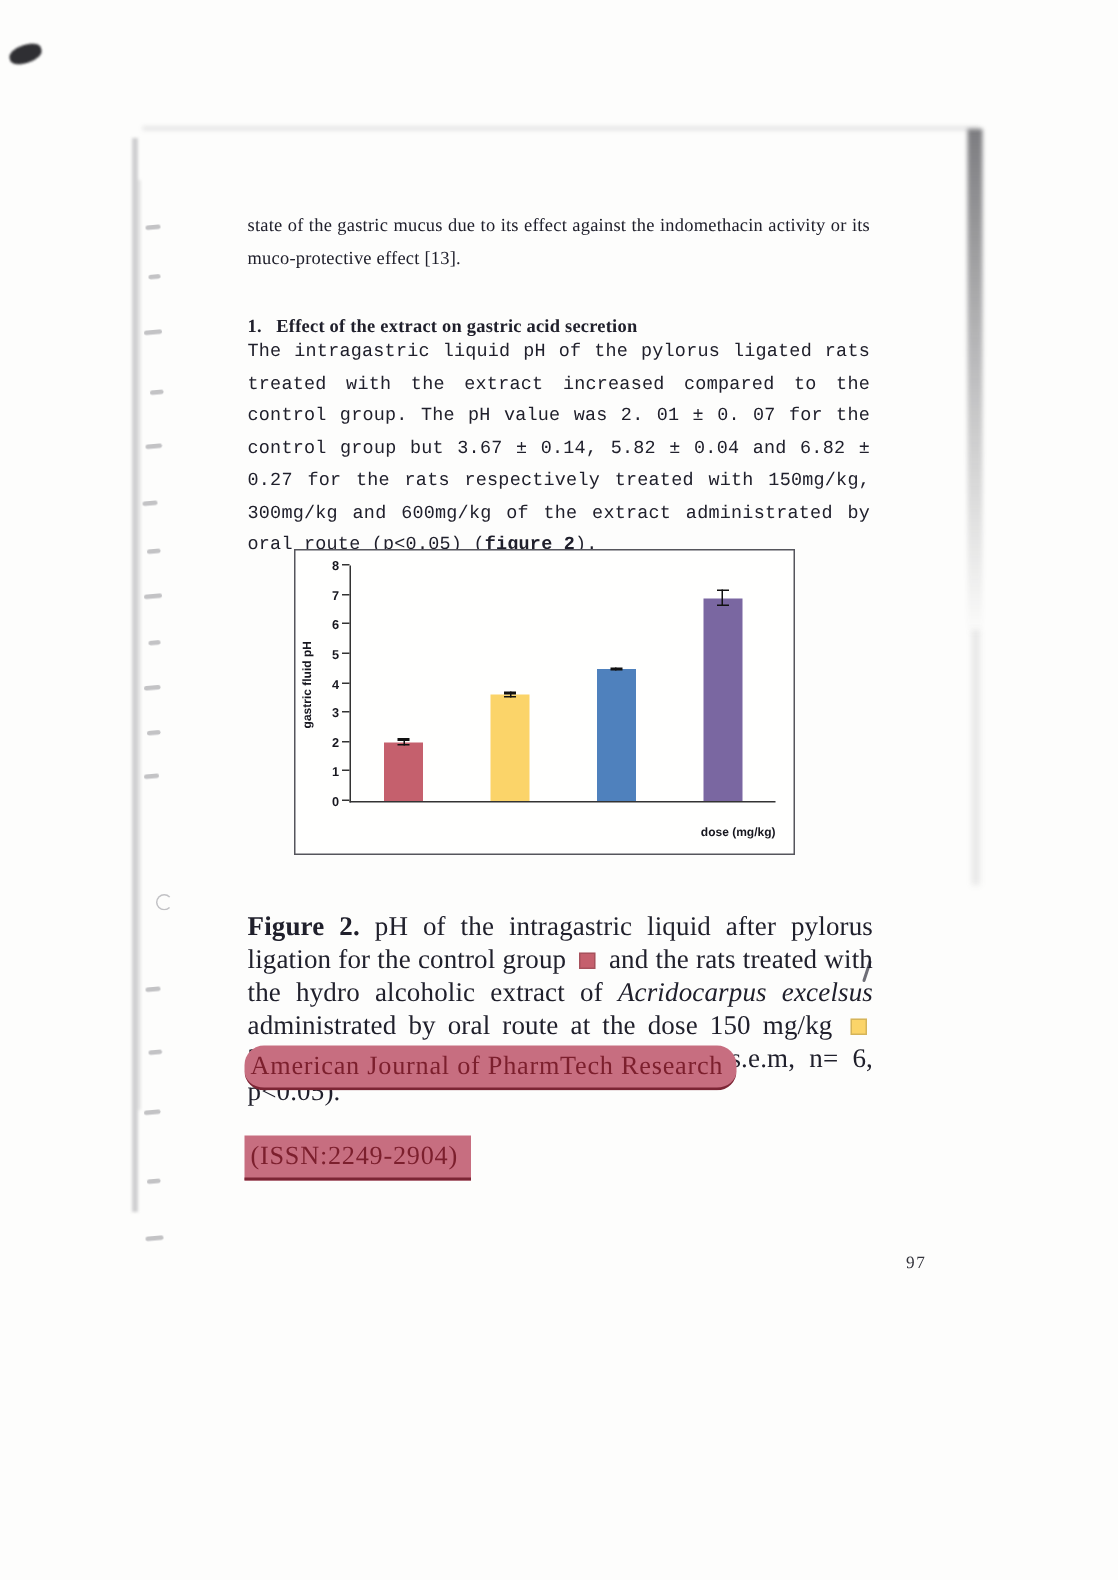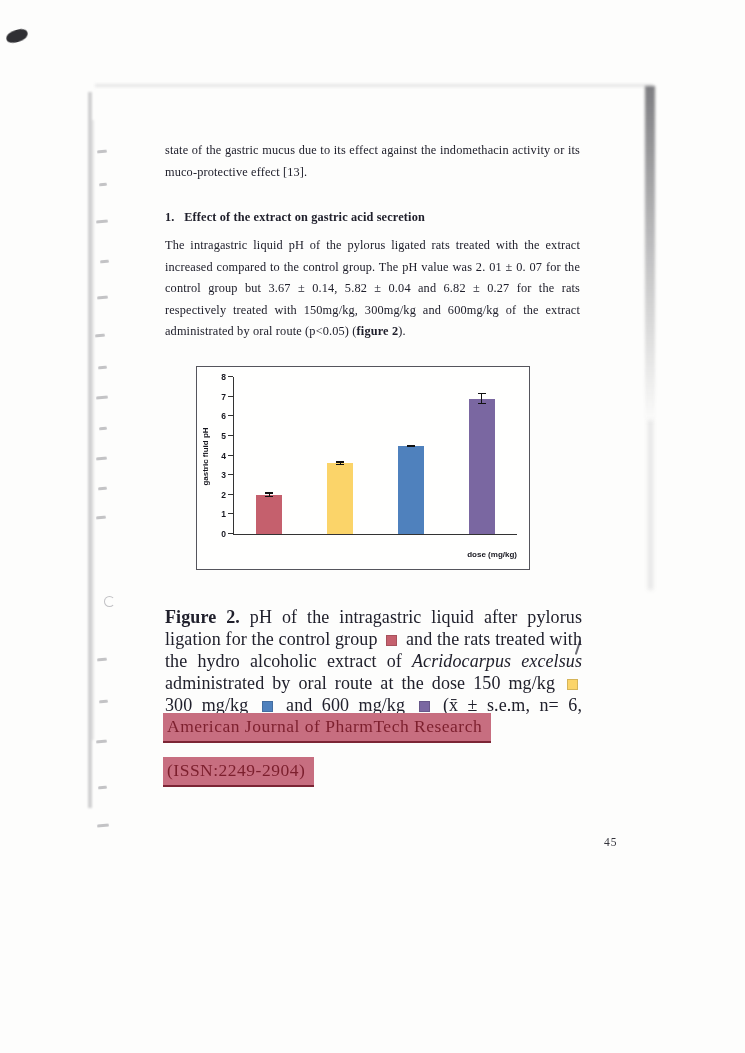--- a/index.html
+++ b/index.html
@@ -26,32 +26,32 @@
   .ring-c { position:absolute; left:104px; top:596px; width:11px; height:11px; border-radius:50%;
     border:1.5px solid rgba(80,80,92,.35); border-right-color:transparent; }
   .slash-mark { position:absolute; left:577px; top:640px; width:2px; height:15px;
     background:#4a4a55; transform:rotate(18deg); border-radius:2px; opacity:.8; }
   
   .body-text { position:absolute; left:165px; width:415px; font-size:12.3px; line-height:21.5px;
     text-align:justify; letter-spacing:.15px; }
   .para1 { top:140px; }
   .heading { position:absolute; left:165px; top:210px; width:415px; font-size:12.3px;
     font-weight:bold; white-space:pre-wrap; letter-spacing:.15px; }
-  .para2 { top:235px; }
+  .para2 { top:224px;font-family:Liberation Mono, monospace; }
   .para3 { top:298px; }
   .caption { position:absolute; left:165px; top:606px; width:417px; font-size:18px;
     line-height:22px; text-align:justify; letter-spacing:.1px; }
   .swatch { display:inline-block; width:11px; height:11px; margin:0 4px; vertical-align:-1px;
     border:1px solid rgba(0,0,0,.15); }
   .received { position:absolute; left:165px; top:699px; font-family:"Liberation Sans", sans-serif;
     font-size:12.5px; letter-spacing:.4px; color:#2a2a32; }
   .hl { position:absolute; left:163px; font-size:17.5px; letter-spacing:.5px;
     background:var(--highlight-bg); color:var(--highlight-text);
     padding:3px 9px 4px 4px; border-bottom:2.5px solid #7c2535; }
-  .hl-title { top:713px; }
+  .hl-title { top:697px;border-radius:13px; }
   .hl-issn { top:757px; }
   .pageno { position:absolute; left:604px; top:836px; font-size:11.5px; color:#33333b; letter-spacing:1px; }
   
   .chart-box { position:absolute; left:196px; top:366px; width:334px; height:204px;
     border:1px solid #55555c; background:#fffffe; }
   .plot { position:absolute; left:36px; top:10px; width:284px; height:158px;
     border-left:1.5px solid #333; border-bottom:1.5px solid #333; }
   .yticks { position:absolute; inset:0; }
   .ytick-label { position:absolute; left:-26px; width:18px; text-align:right;
     font:bold 8.5px "Liberation Sans", sans-serif; color:#17171f; transform:translateY(50%); }
@@ -130,21 +130,21 @@
             <div class="errbar" style="bottom: 82.5%; height: 7.5%;"></div>
           </div>
         </div>
     </div>
     <div class="xlabel">dose (mg/kg)</div>
   </div>
 
   <p class="caption"><span style="font-weight: bold;">Figure 2.</span><span> pH of the intragastric liquid after pylorus ligation for the control group </span><span class="swatch" style="background: rgb(197, 96, 109);"></span><span> and the rats treated with the hydro alcoholic extract of </span><span style="font-style: italic;">Acridocarpus excelsus</span><span> administrated by oral route at the dose 150 mg/kg </span><span class="swatch" style="background: rgb(251, 212, 105);"></span><span> 300 mg/kg </span><span class="swatch" style="background: rgb(79, 129, 189);"></span><span> and 600 mg/kg </span><span class="swatch" style="background: rgb(122, 103, 161);"></span><span> (x̄ ± s.e.m, n= 6, p&lt;0.05).</span></p>
   <div class="hl hl-title">American Journal of PharmTech Research</div>
   <div class="hl hl-issn">(ISSN:2249-2904)</div>
-  <div class="pageno">45</div>
+  <div class="pageno">97</div>
 <div class="smudge" style="left: 97px; top: 150px; width: 10px;"></div>
     <div class="smudge" style="left: 99px; top: 183px; width: 8px;"></div>
     <div class="smudge" style="left: 96px; top: 220px; width: 12px;"></div>
     <div class="smudge" style="left: 100px; top: 260px; width: 9px;"></div>
     <div class="smudge" style="left: 97px; top: 296px; width: 11px;"></div>
     <div class="smudge" style="left: 95px; top: 334px; width: 10px;"></div>
     <div class="smudge" style="left: 98px; top: 366px; width: 9px;"></div>
     <div class="smudge" style="left: 96px; top: 396px; width: 12px;"></div>
     <div class="smudge" style="left: 99px; top: 427px; width: 8px;"></div>
     <div class="smudge" style="left: 96px; top: 457px; width: 11px;"></div>

